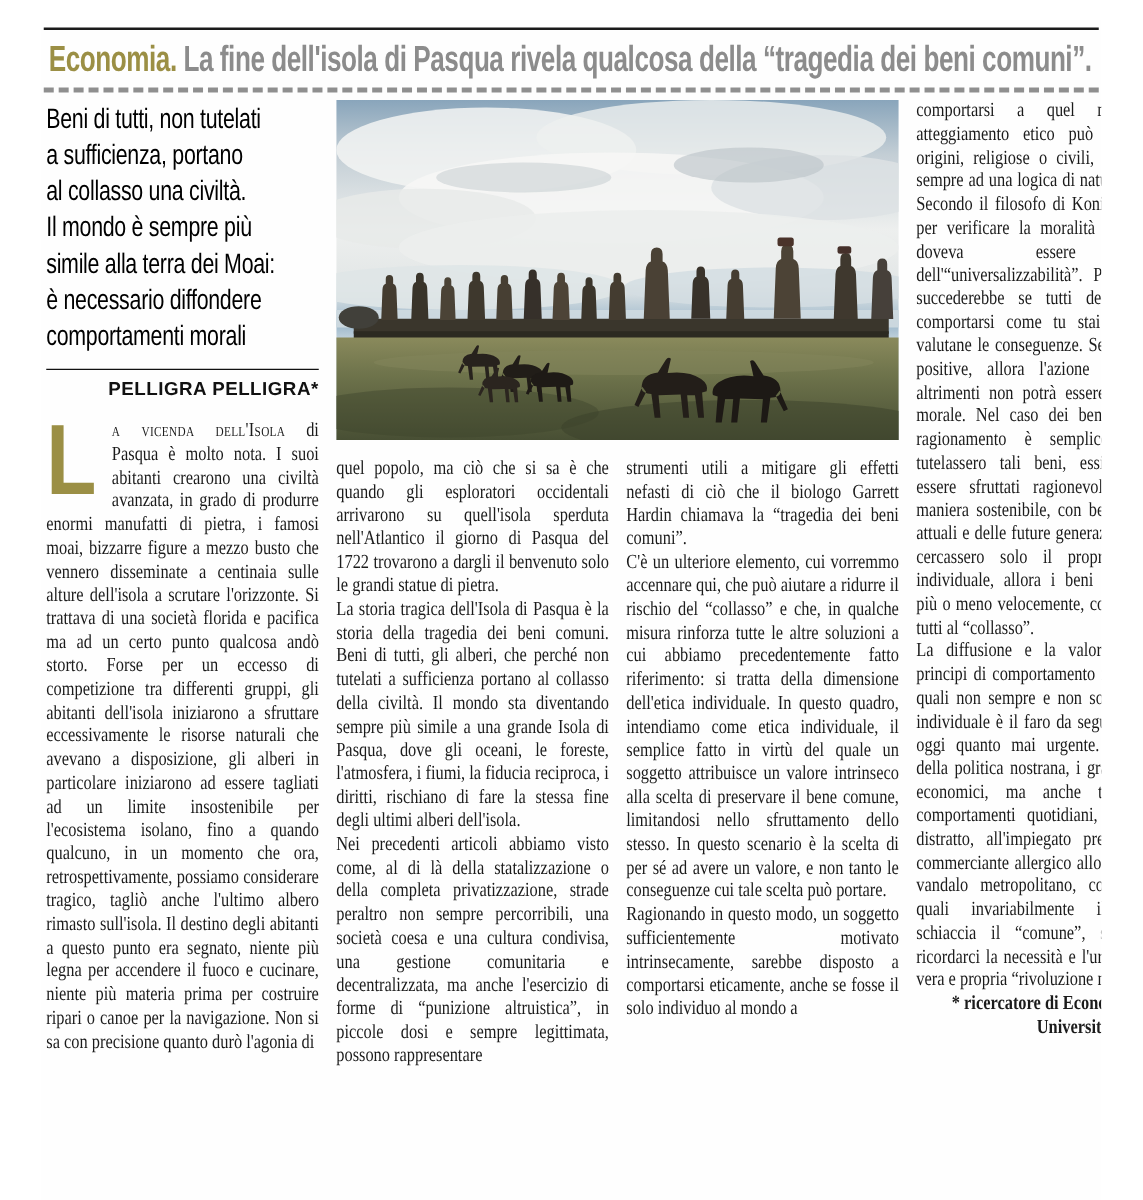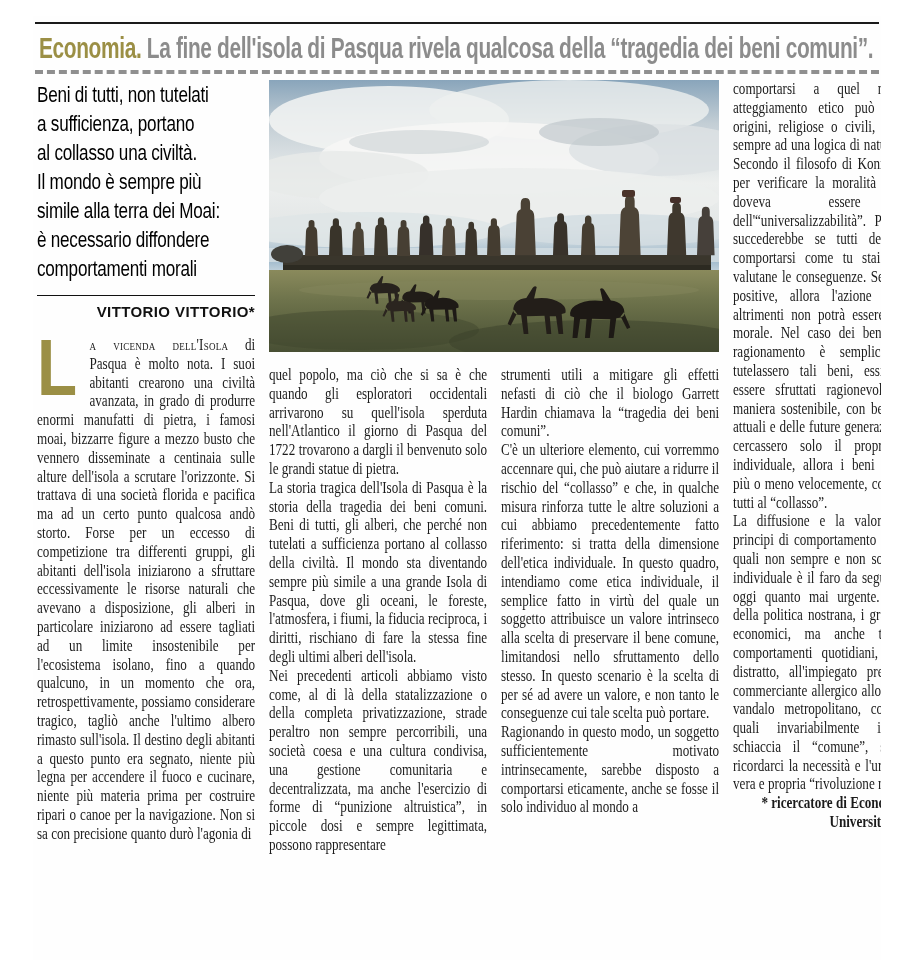--- a/index.html
+++ b/index.html
@@ -81,21 +81,21 @@
       <div class="stand-inner">
           <div>Beni di tutti, non tutelati</div>
           <div>a sufficienza, portano</div>
           <div>al collasso una civiltà.</div>
           <div>Il mondo è sempre più</div>
           <div>simile alla terra dei Moai:</div>
           <div>è necessario diffondere</div>
           <div>comportamenti morali</div>
         </div>
       <div class="byline-rule"></div>
-      <div class="byline">VITTORIO VITTORIO*</div>
+      <div class="byline">PELLIGRA PELLIGRA*</div>
       <div class="bodyflow">
         <p><span class="dropcap">L</span><span class="lead-sc">a vicenda dell'Isola</span><span> di Pasqua è molto nota. I suoi abitanti crearono una civiltà avanzata, in grado di produrre enormi manufatti di pietra, i famosi moai, bizzarre figure a mezzo busto che vennero disseminate a centinaia sulle alture dell'isola a scrutare l'orizzonte. Si trattava di una società florida e pacifica ma ad un certo punto qualcosa andò storto. Forse per un eccesso di competizione tra differenti gruppi, gli abitanti dell'isola iniziarono a sfruttare eccessivamente le risorse naturali che avevano a disposizione, gli alberi in particolare iniziarono ad essere tagliati ad un limite insostenibile per l'ecosistema isolano, fino a quando qualcuno, in un momento che ora, retrospettivamente, possiamo considerare tragico, tagliò anche l'ultimo albero rimasto sull'isola. Il destino degli abitanti a questo punto era segnato, niente più legna per accendere il fuoco e cucinare, niente più materia prima per costruire ripari o canoe per la navigazione. Non si sa con precisione quanto durò l'agonia di</span></p>
       </div>
     </div>
 
     <div class="photo-wrap">
       <svg class="photo-svg" viewBox="0 0 450 272" preserveAspectRatio="none">
         <defs>
           <linearGradient id="sky" x1="0" y1="0" x2="0" y2="1">
             <stop offset="0" stop-color="#89a5bb"></stop>

